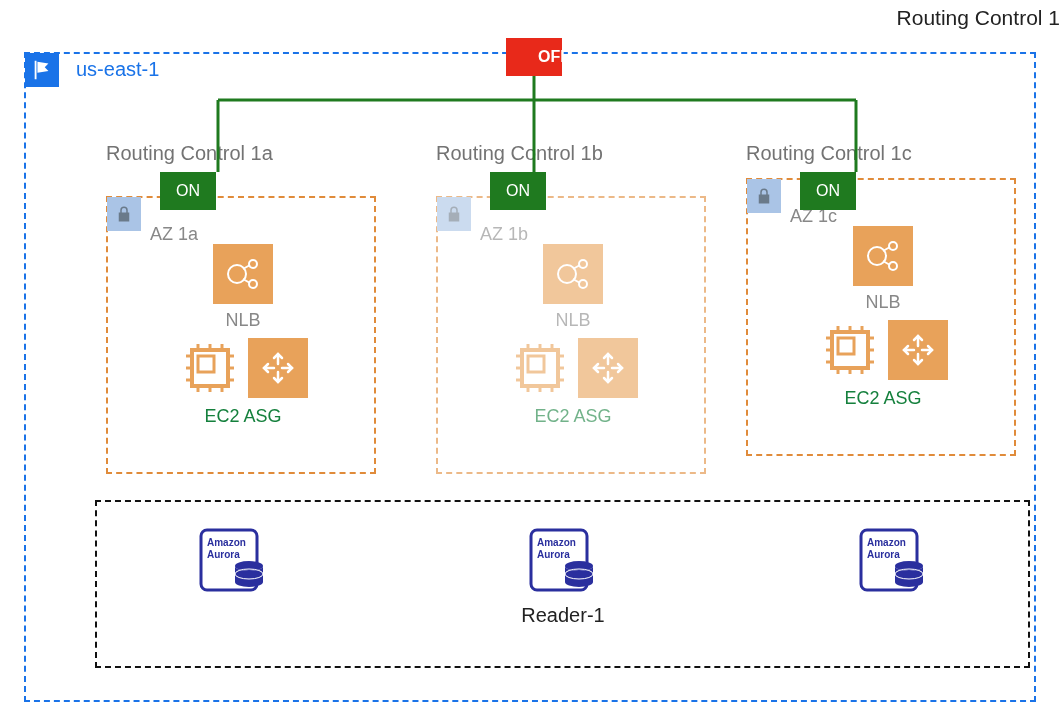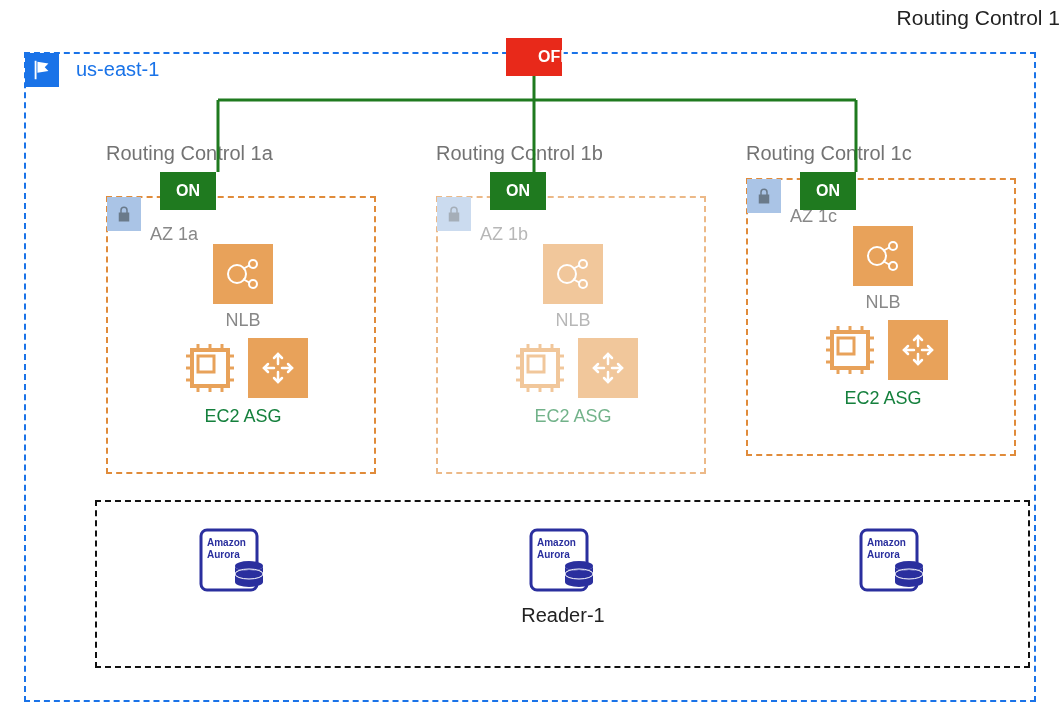--- a/index.html
+++ b/index.html
@@ -36,21 +36,21 @@
     position: absolute; left: 506px; top: 38px;
     width: 56px; height: 38px; background: #e8291a;
     color: #fff; display:flex; align-items:center; justify-content:center;
     font-size: 16px; font-weight: 600; z-index: 3; padding-left: 40px;
   }
   .tree-lines { position:absolute; left:0; top:0; width:1060px; height:716px; z-index:1; pointer-events:none; }
   .rc-title { position:absolute; font-size: 20px; color:#737373; }
   .on-badge {
     position:absolute; width:56px; height:38px; background:#1f7a1f;
     color:#fff; display:flex; align-items:center; justify-content:center;
-    font-size:16px; font-weight:700; z-index:3;
+    font-size:16px; font-weight:400; z-index:3;
   }
   .az-box {
     position:absolute; width:270px; height:278px;
     border:2px dashed #e08b3a;
     z-index:2;
   }
   .az-box.faded { opacity:0.6; }
   .lock-badge {
     position:absolute; left:-1px; top:-1px; width:34px; height:34px;
     background:#aac4e6; display:flex; align-items:center; justify-content:center;

